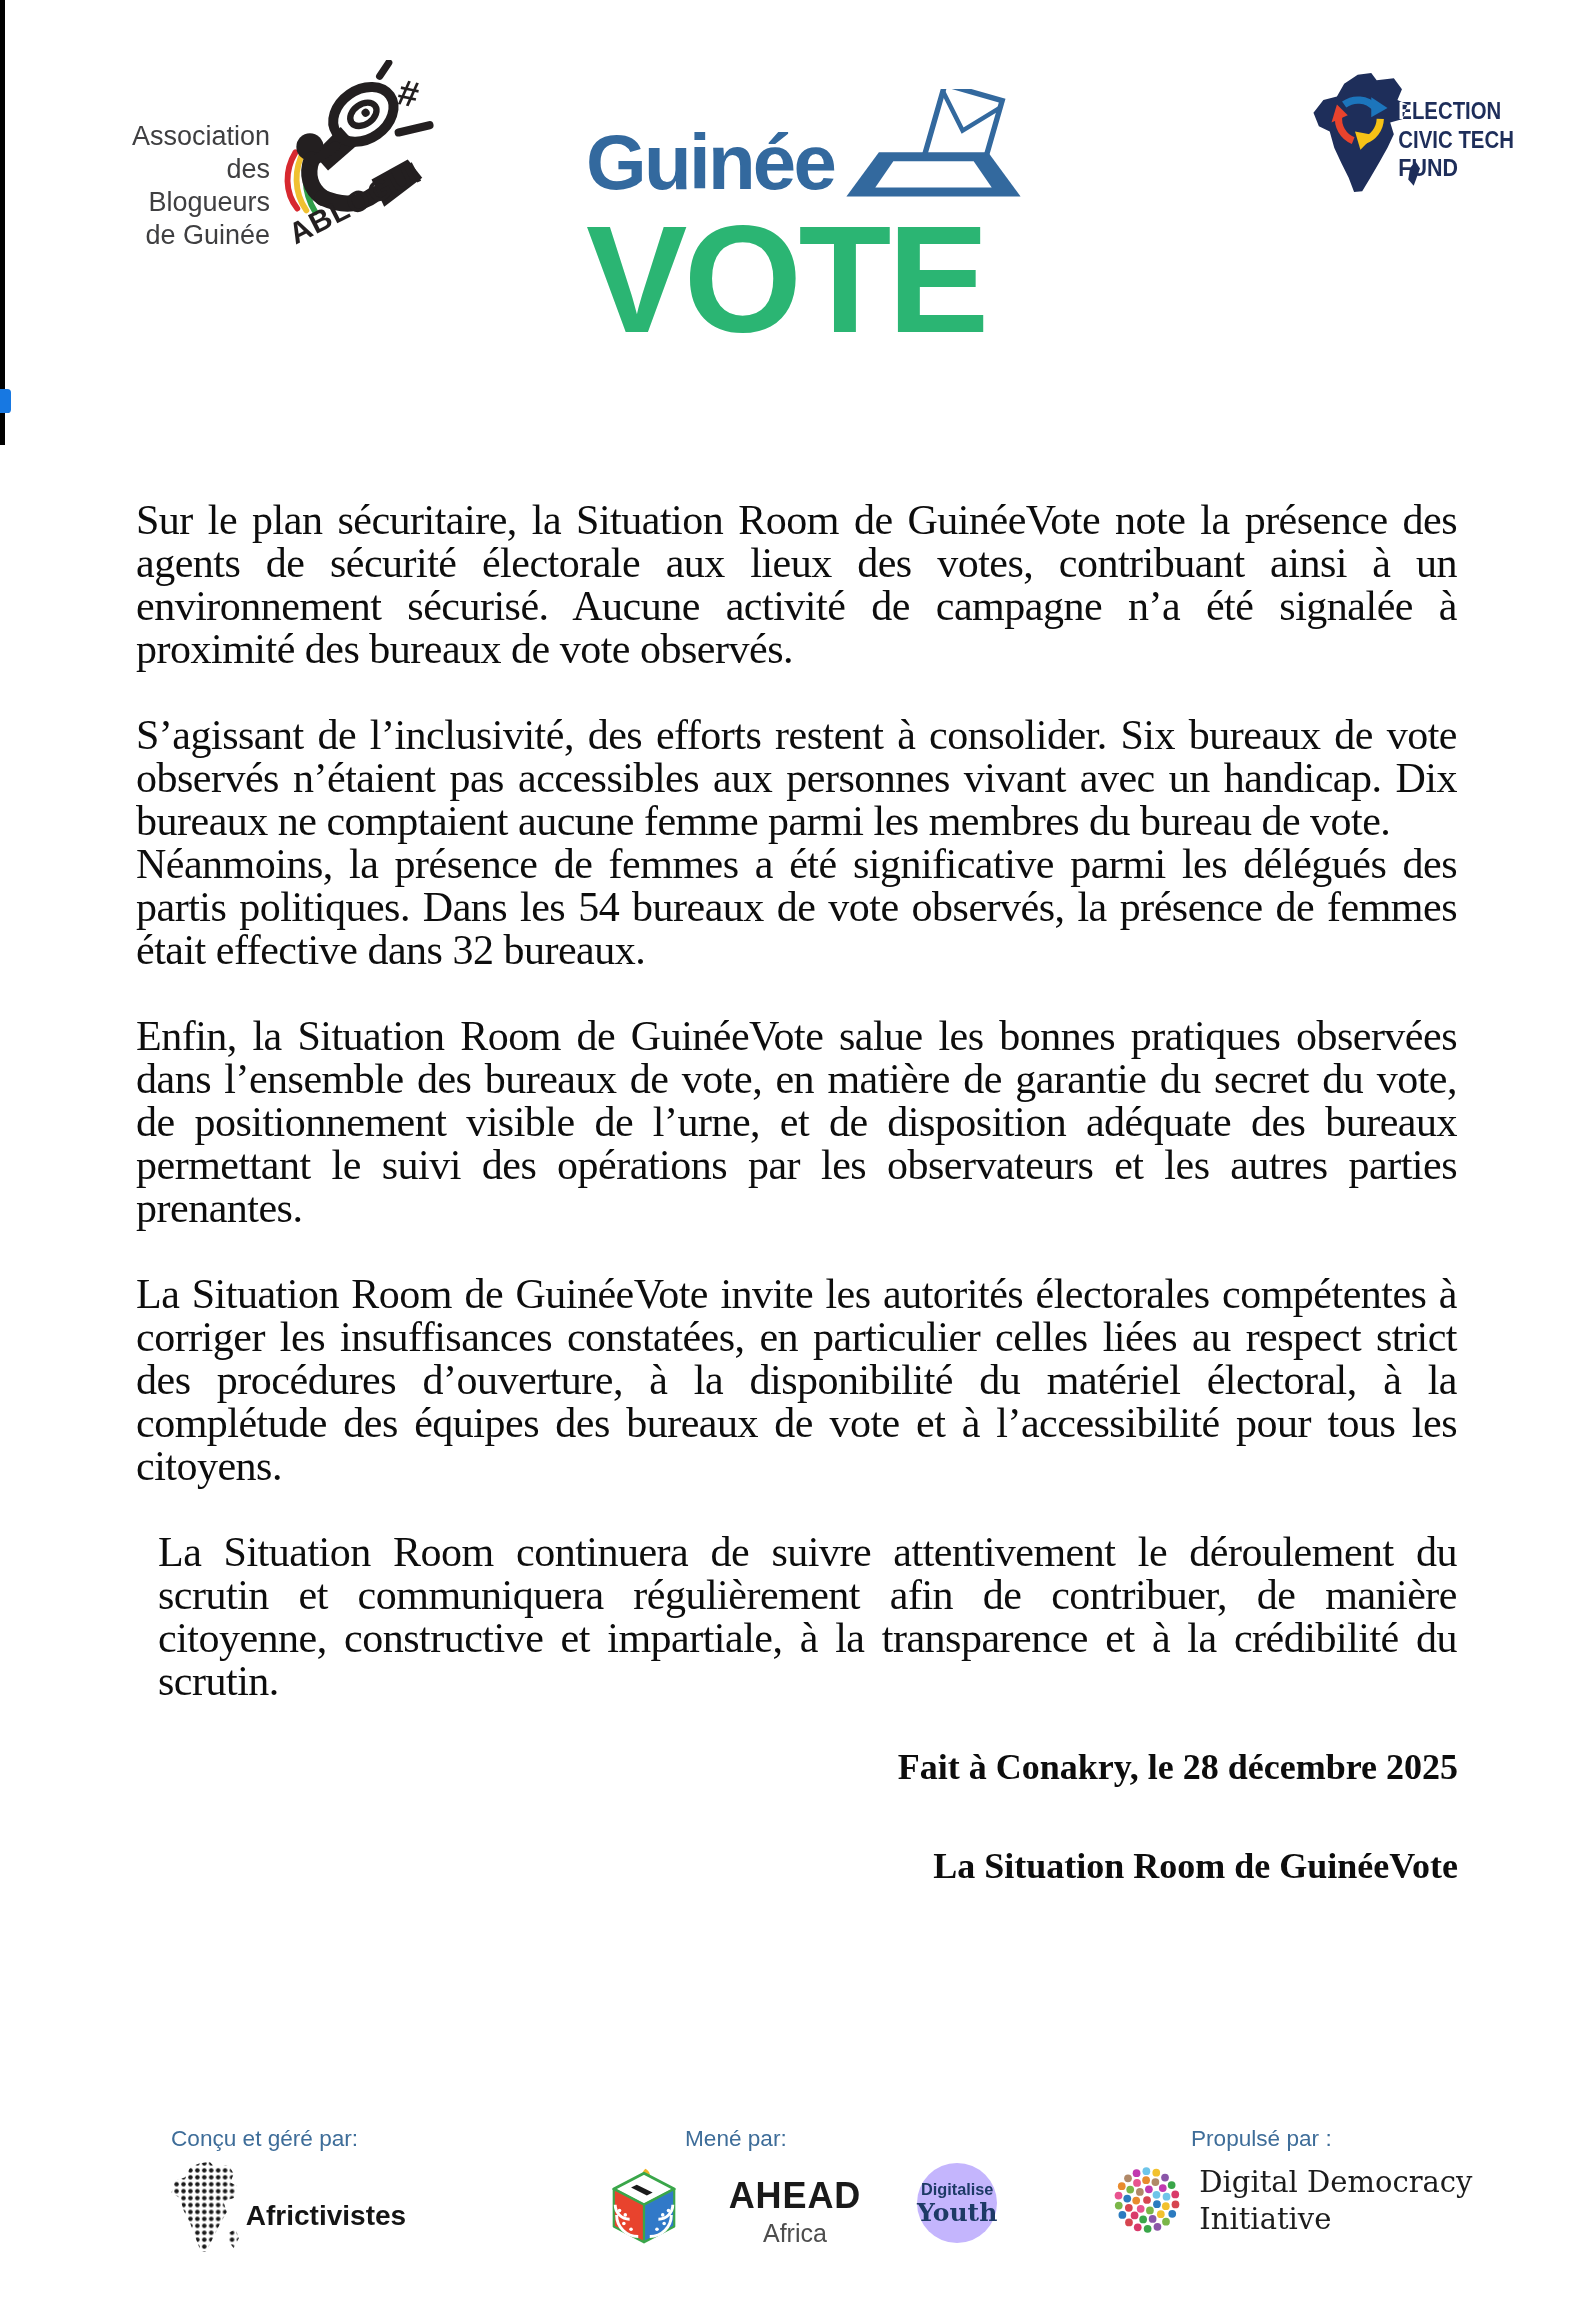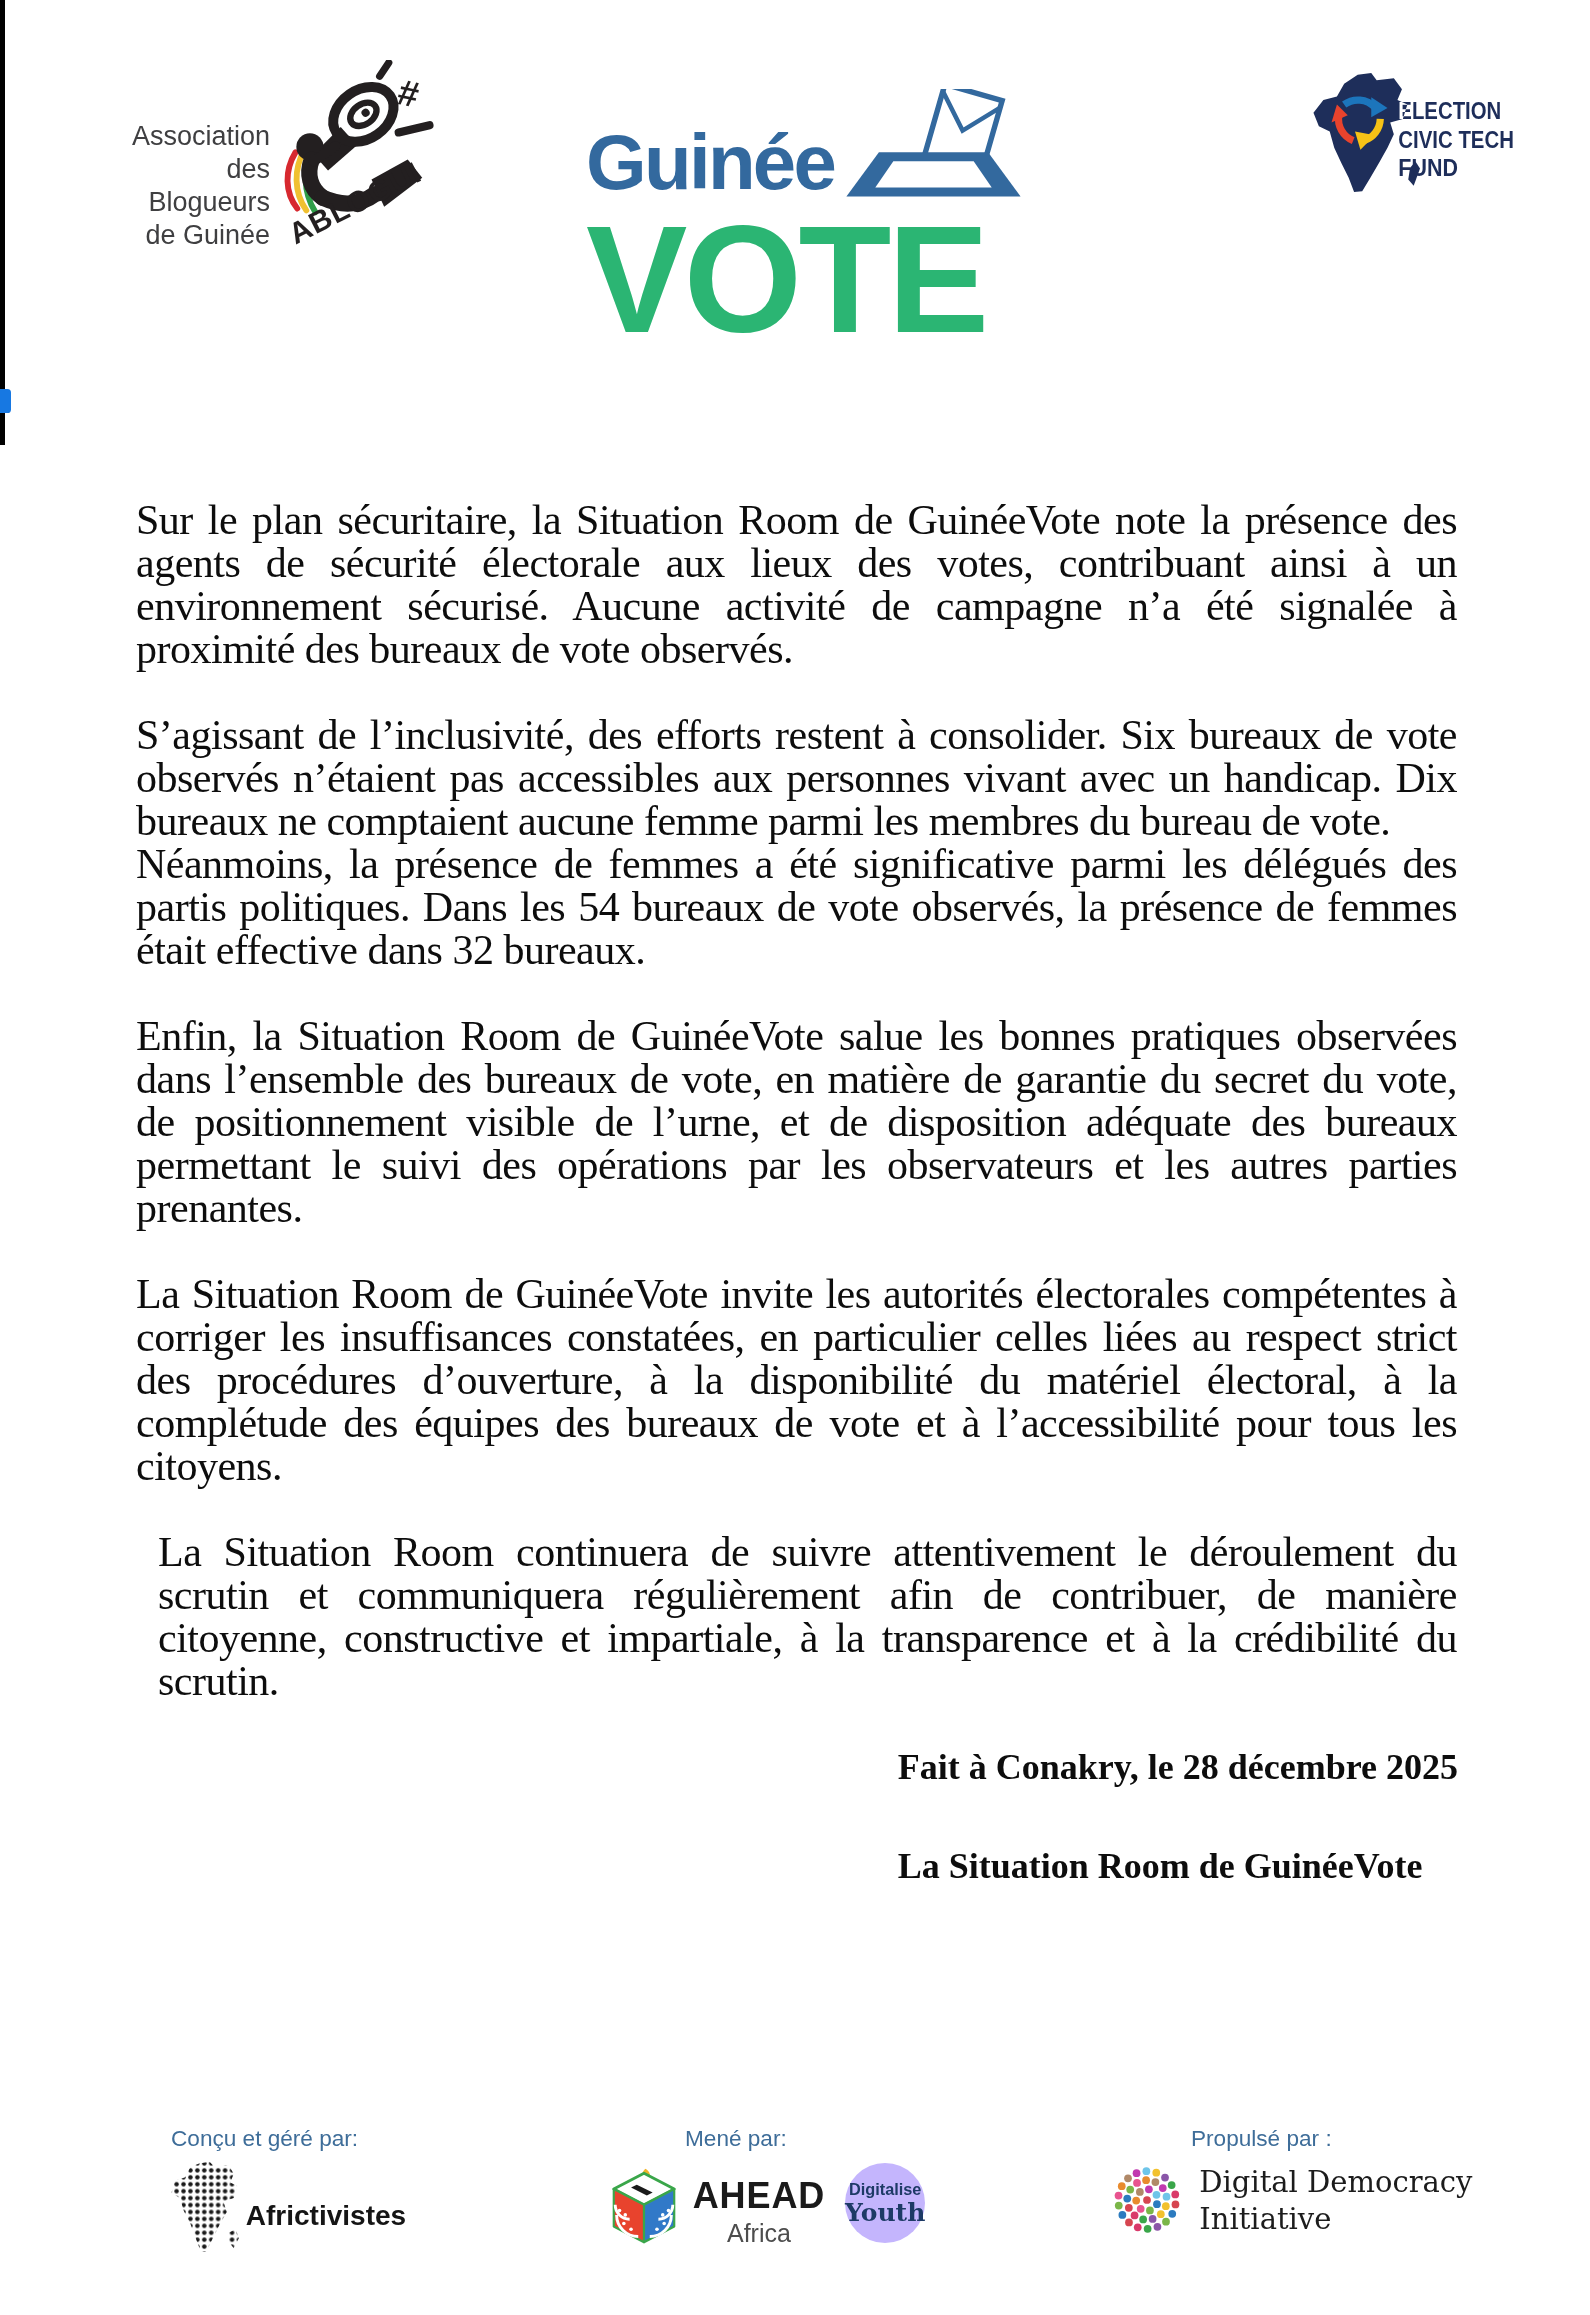--- a/index.html
+++ b/index.html
@@ -23,36 +23,36 @@
 
   
   .doc-body{position:absolute;left:136px;top:499px;width:1321px;
       font-size:42px;line-height:43px;letter-spacing:-0.5px;color:#0d0d0d;
       text-align:justify;}
   .doc-body p{margin:0 0 43px 0;}
   .doc-body p.joined{margin-bottom:0;}
   .doc-body p:last-child{margin-bottom:0;margin-left:22px;}
 
   
-  .signature{position:absolute;right:132px;top:1746px;text-align:left;
+  .signature{position:absolute;right:132px;top:1746px;text-align:right;
       font-size:36px;font-weight:bold;color:#0d0d0d;line-height:43px;}
   .signature .sig-place{margin-bottom:56px;}
 
   
   .footer-label{position:absolute;font-family:"Liberation Sans", sans-serif;
       font-size:22.6px;color:#3e6d99;}
   .fl-left{left:171px;top:2126px;}
   .fl-center{left:685px;top:2126px;}
   .fl-right{left:1191px;top:2126px;}
 
   .footer-left-row{position:absolute;left:166px;top:2160px;display:flex;align-items:center;}
   .africtivistes-word{margin-left:-7.2px;margin-top:1.8px;
       font-family:"Liberation Sans", sans-serif;font-weight:800;font-size:28px;color:#151515;}
 
-  .footer-center-row{position:absolute;left:608px;top:2158px;display:flex;align-items:flex-start;}
+  .footer-center-row{position:absolute;left:608px;top:2158px;display:flex;align-items:flex-start;gap:36px;}
   .ahead-block{margin-left:12.7px;margin-top:20px;text-align:center;font-family:"Liberation Sans", sans-serif;}
   .ahead-word{font-size:36px;font-weight:800;letter-spacing:0.9px;color:#1a1a1a;line-height:1;}
   .ahead-sub{font-size:25px;color:#4d4d4d;line-height:1.2;margin-top:3.6px;}
   .youth-circle{margin-left:20px;margin-top:5.4px;width:80px;height:80px;border-radius:50%;
       background:#c4b5fd;display:flex;flex-direction:column;align-items:center;justify-content:center;}
   .youth-line1{font-family:"Liberation Sans", sans-serif;font-size:16.3px;font-weight:bold;color:#1d3a66;line-height:1.1;}
   .youth-line2{font-family:"DejaVu Serif", serif;font-size:25px;font-weight:bold;color:#1d3a66;line-height:1.1;}
 
   .footer-right-row{position:absolute;left:1111px;top:2164px;display:flex;}
   .ddi-text{margin-left:16.3px;font-family:"DejaVu Serif", serif;font-size:29px;line-height:37px;color:#1c1c1c;}

